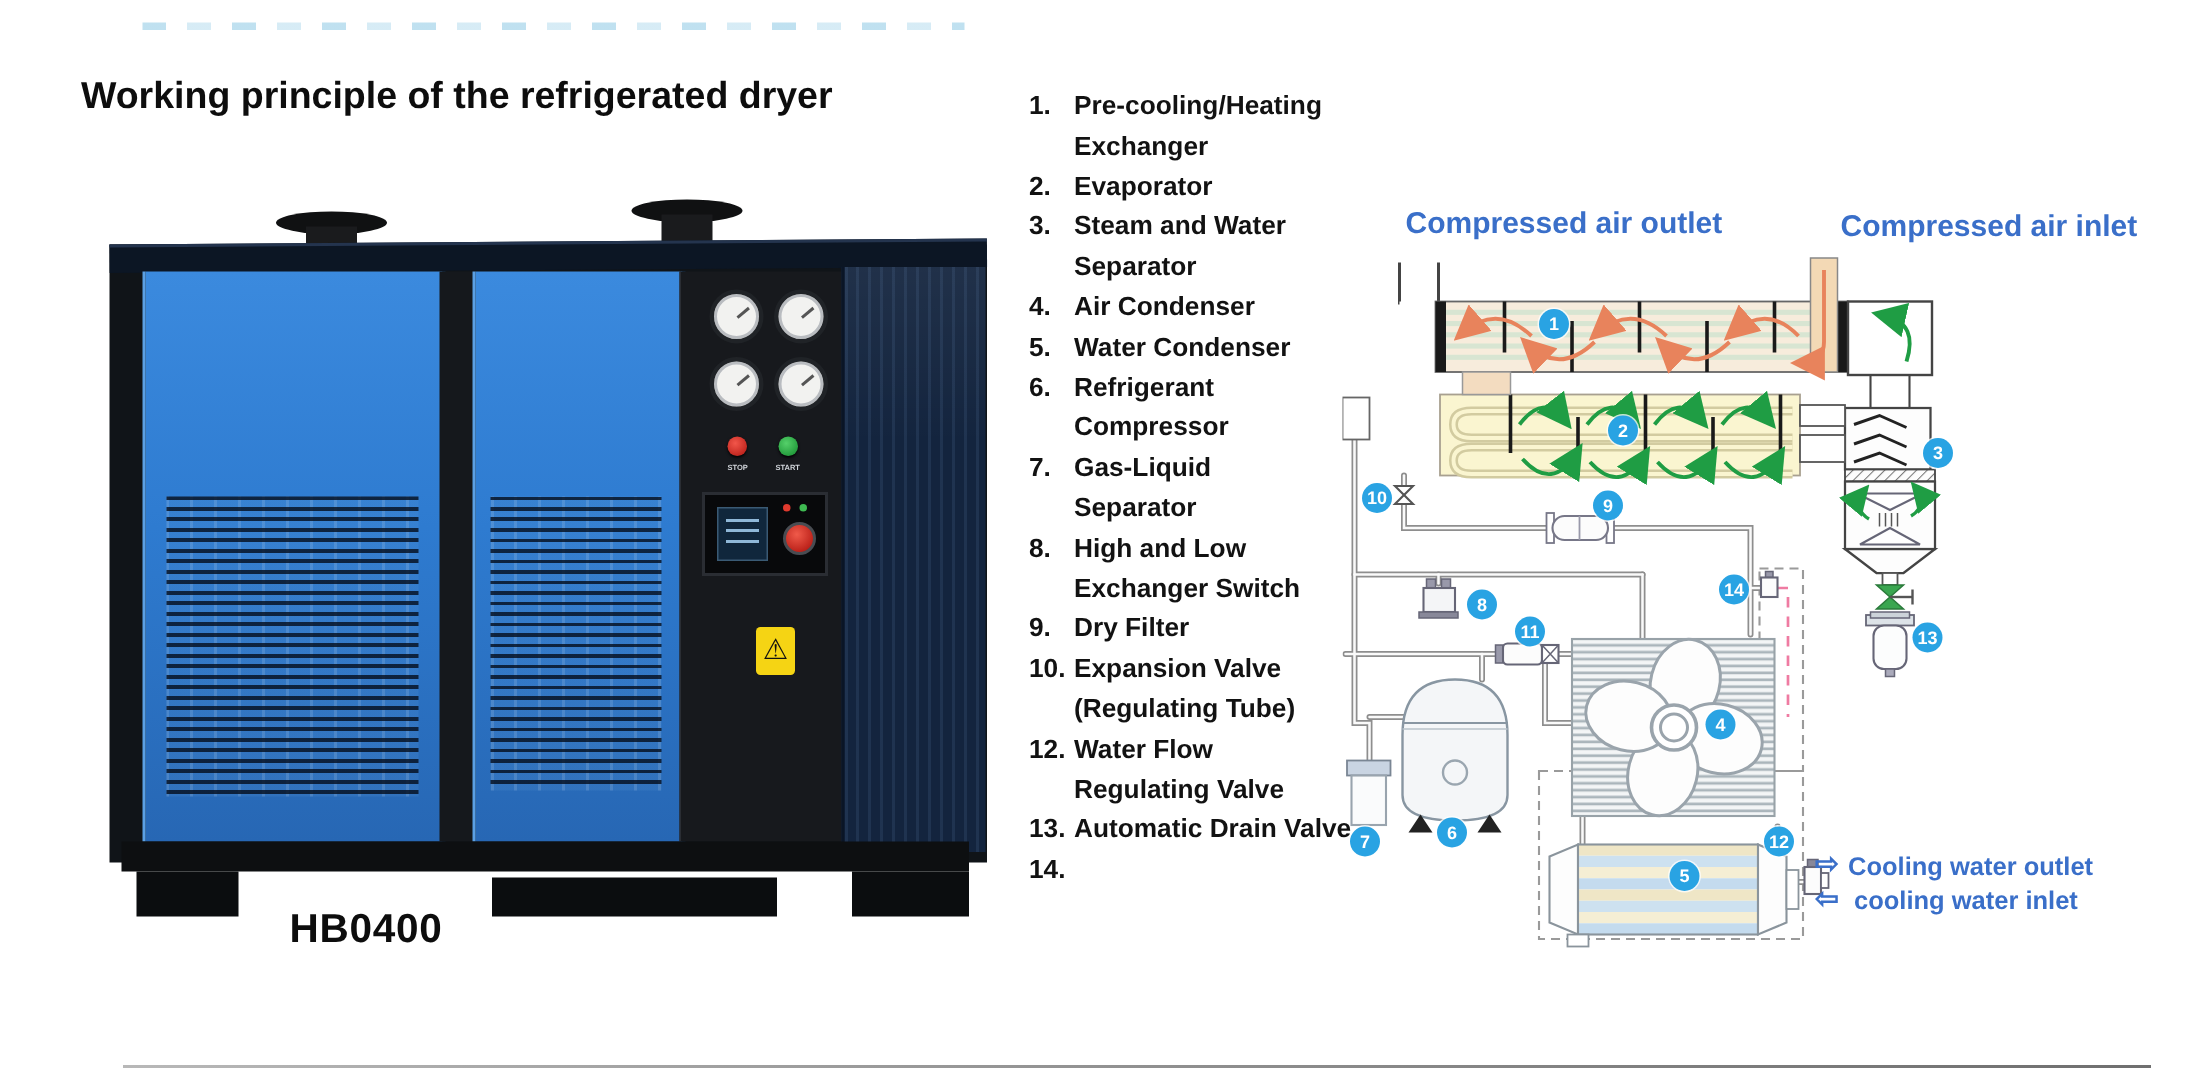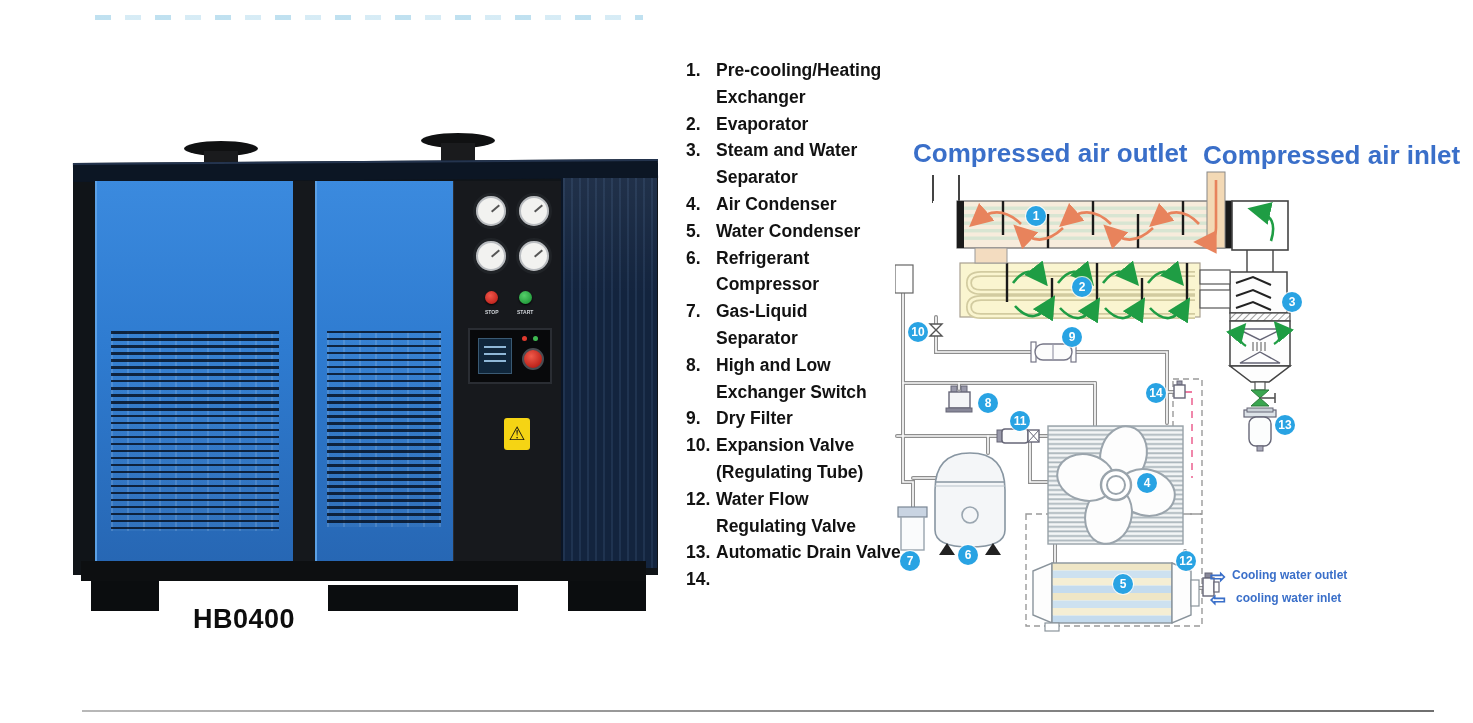--- a/index.html
+++ b/index.html
@@ -14,22 +14,22 @@
   .model-label{left:193px;top:606px;font:700 27px/1 "Liberation Sans",sans-serif;color:#0d0d0d;letter-spacing:.5px;}
   .bottom-rule{left:82px;top:710px;width:1352px;height:2px;
     background:linear-gradient(90deg,#b8b8b8,#949494 45%,#6f6f6f);}
   
   .legend{left:686px;top:57px;width:320px;}
   .legend-item{display:flex;font:700 17.5px/26.8px "Liberation Sans",sans-serif;color:#121212;}
   .legend-num{width:30px;flex:none;}
   .legend-text{white-space:pre-line;}
   
   .dlabel{color:#3a6fc9;font-weight:700;white-space:nowrap;}
-  .air-label{font-size:26px;}
-  .water-label{font-size:12px;}
+  .air-label{font-size:20px;margin-left:24px;}
+  .water-label{font-size:17px;}
   .water-arrow{font-size:19px;line-height:1;}
   .marker{position:absolute;width:20px;height:20px;border-radius:50%;background:#29a3e3;color:#fff;
     font:700 12px/20px "Liberation Sans",sans-serif;text-align:center;
     box-shadow:0 0 0 1px rgba(255,255,255,.75);}
   
   .machine{left:63px;top:133px;width:600px;height:485px;}
   .m-flange-disc{position:absolute;background:#101112;border-radius:50%;}
   .m-flange-stem{position:absolute;background:#1a1b1d;}
   .m-body{position:absolute;left:10px;top:30px;width:585px;height:412px;background:#101418;}
   .m-top{position:absolute;left:10px;top:28px;width:585px;height:17px;background:#0c1624;
@@ -67,20 +67,21 @@
   .m-base{position:absolute;left:18px;top:428px;width:565px;height:20px;background:#0d0f11;}
   .m-foot{position:absolute;top:448px;height:30px;background:#0b0d0f;}
 </style>
 </head>
 <body>
 
 <div class="stage">
 
   <div class="abs smudge"></div>
 
+  <div class="abs page-title">Working principle of the refrigerated dryer</div>
 
   <div class="abs machine">
     <div class="m-flange-disc" style="left:121px;top:8px;width:74px;height:15px;"></div>
     <div class="m-flange-stem" style="left:141px;top:18px;width:34px;height:18px;"></div>
     <div class="m-flange-disc" style="left:358px;top:0px;width:74px;height:15px;"></div>
     <div class="m-flange-stem" style="left:378px;top:10px;width:34px;height:22px;"></div>
 
     <div class="m-body"></div>
     <div class="m-top"></div>
 

